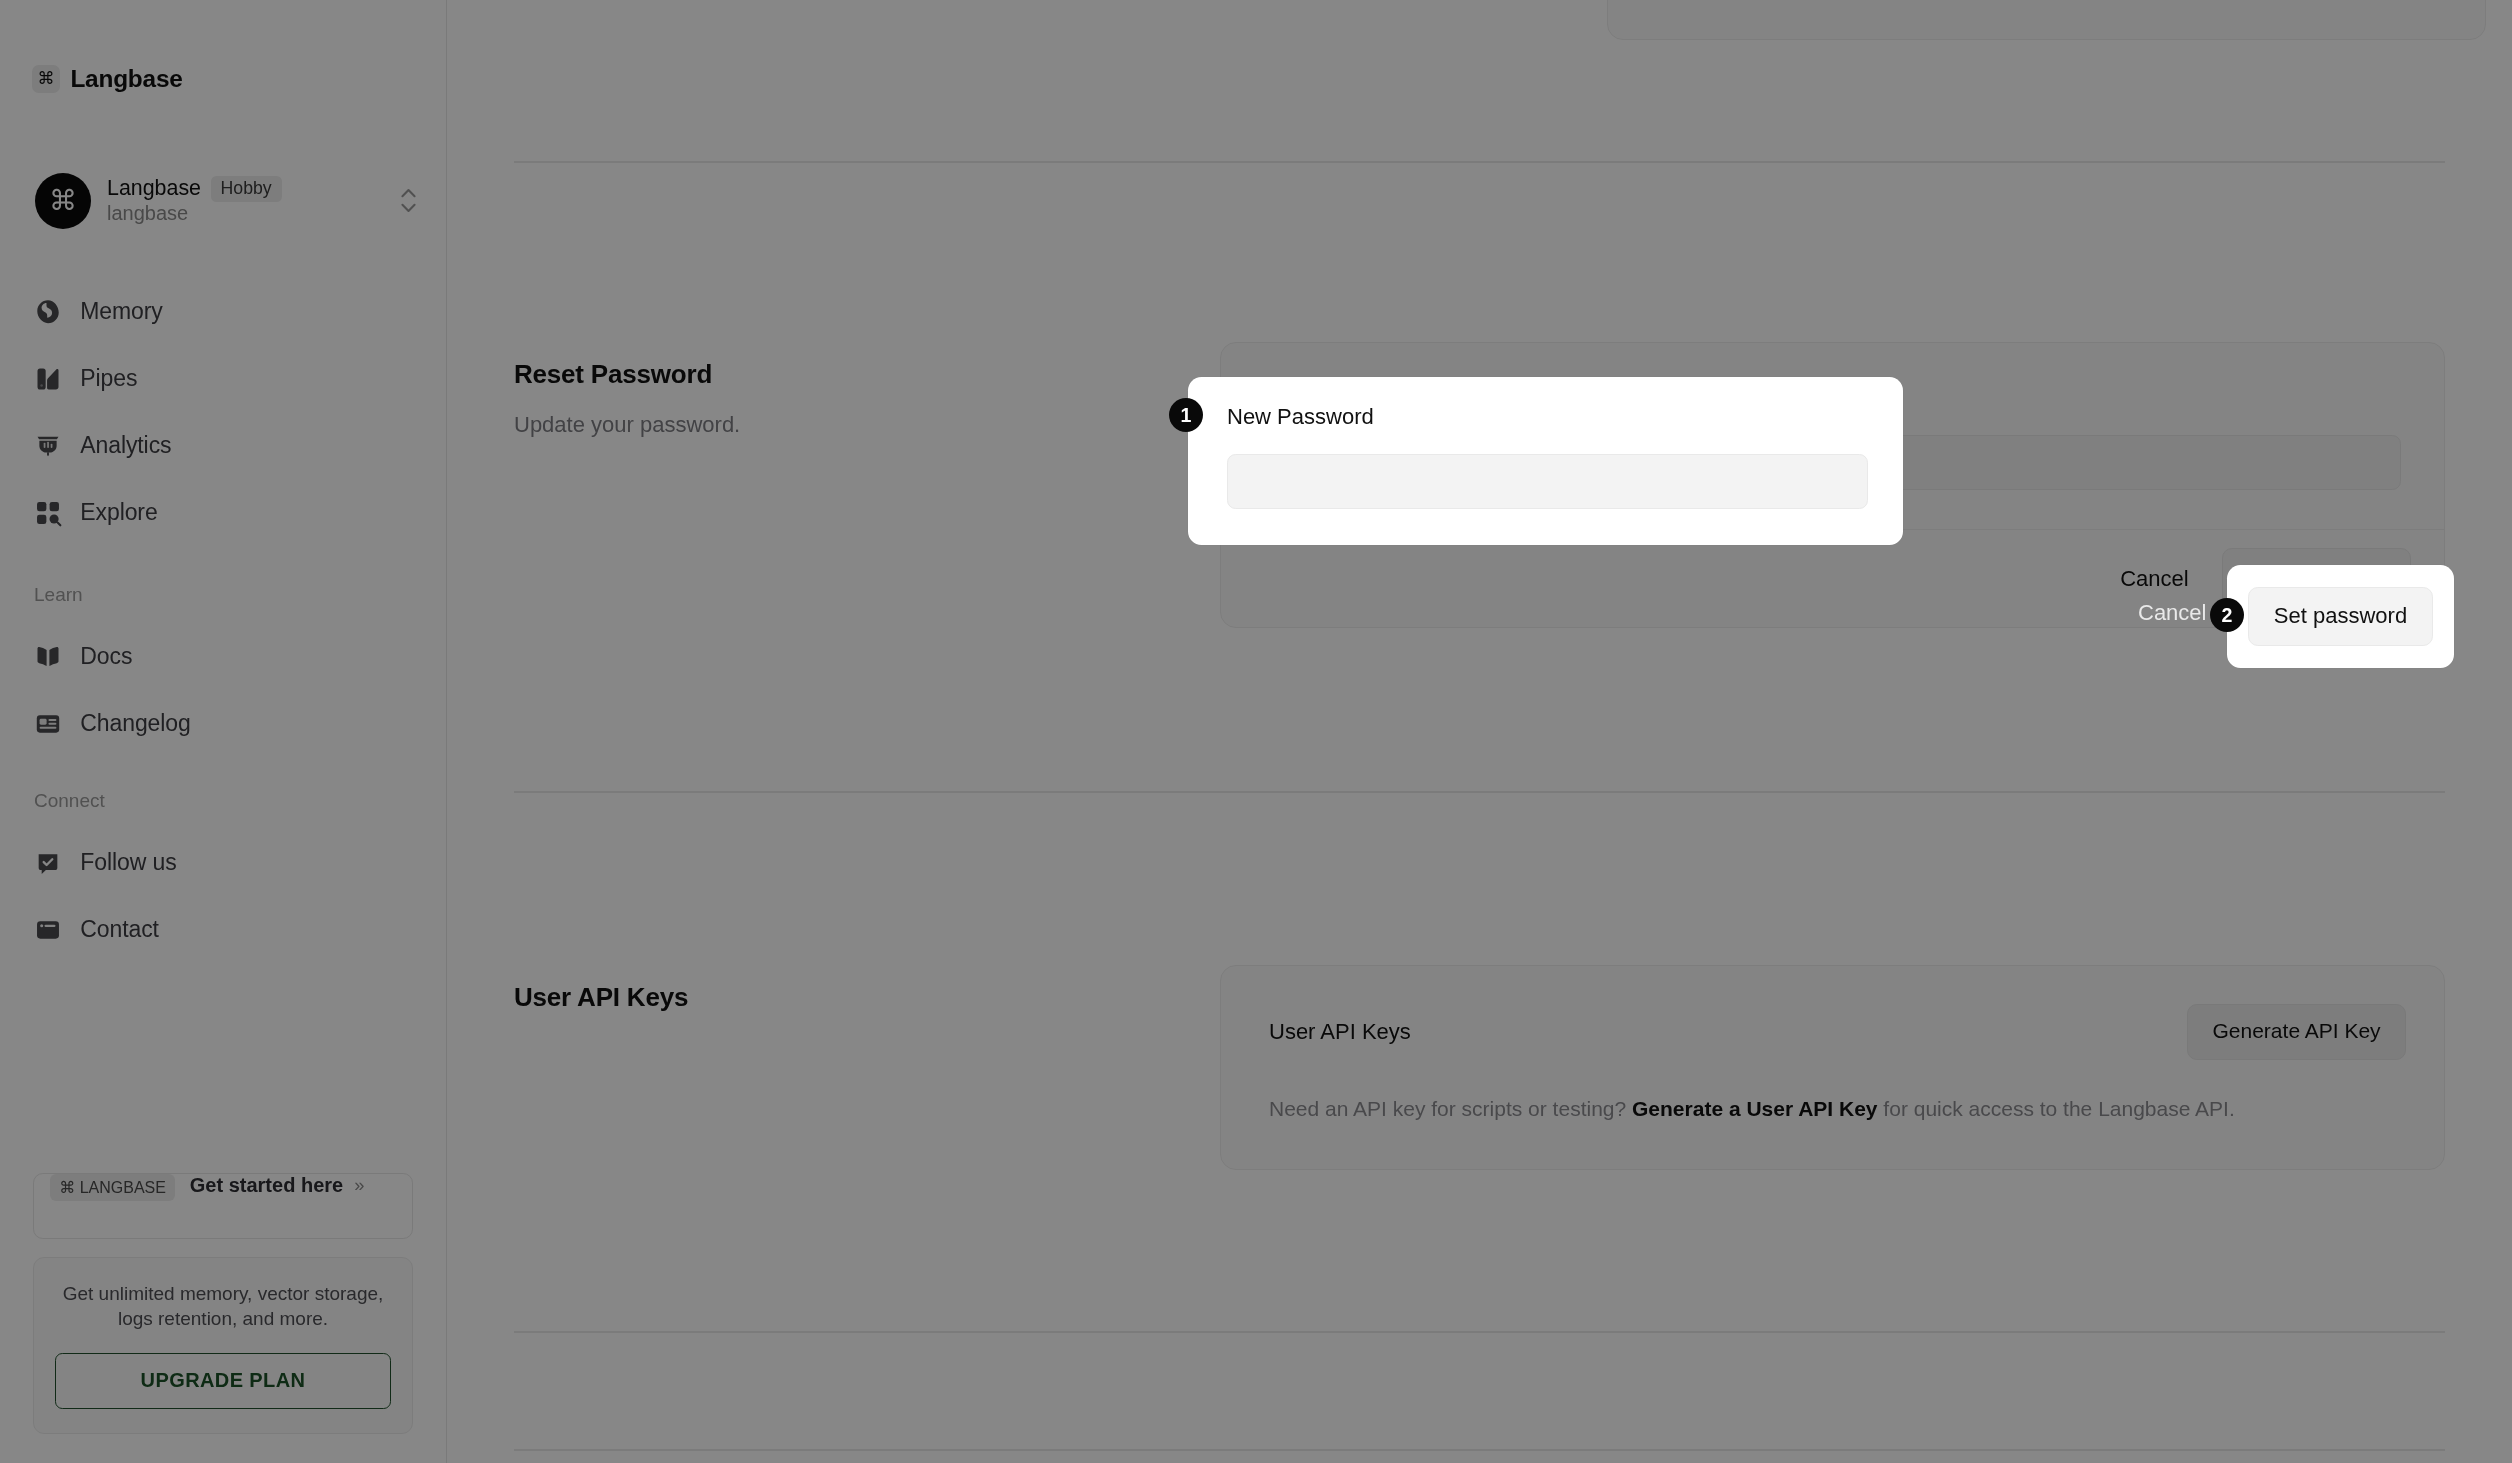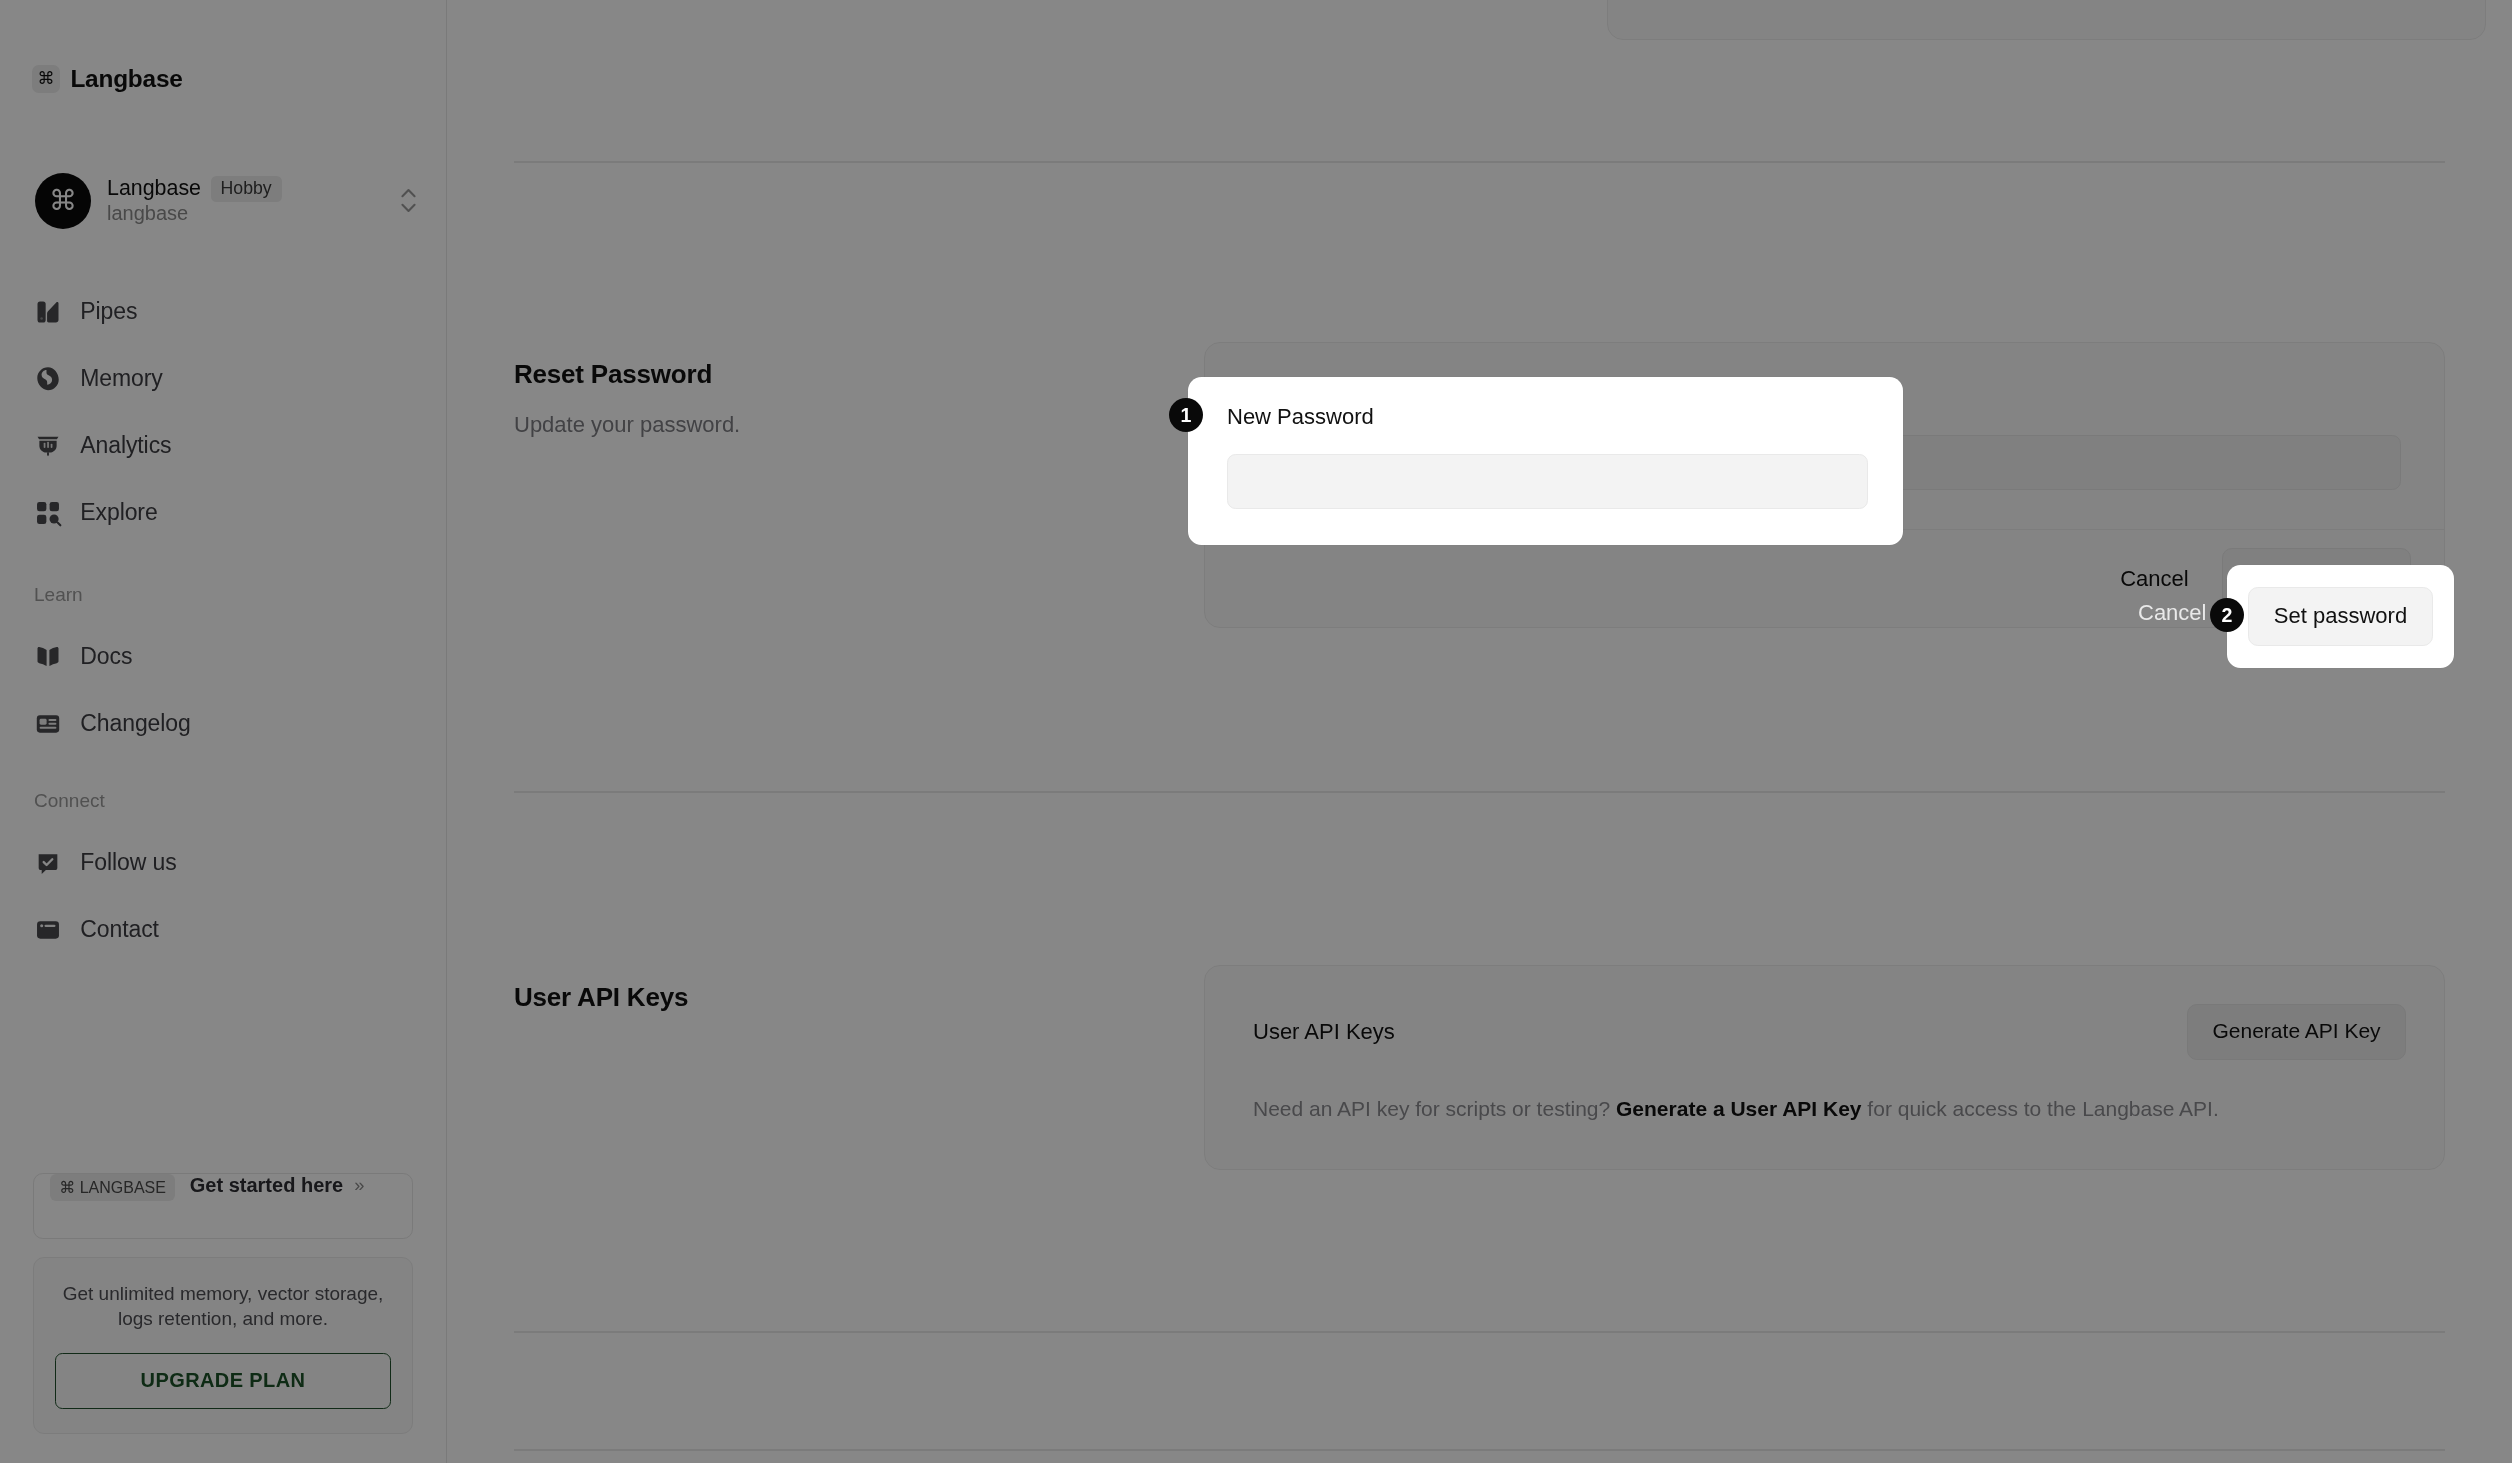--- a/index.html
+++ b/index.html
@@ -238,20 +238,21 @@
   .divider.d2 { top: 791px; }
   .divider.d3 { top: 1331px; }
   .divider.d4 { top: 1449px; }
 
   
   .section {
     position: absolute;
     left: 67px;
     right: 67px;
     display: flex;
+    gap: 16px;
   }
   .section.reset { top: 342px; }
   .section.apikeys { top: 965px; }
 
   .sec-left { width: 690px; flex: 0 0 690px; padding-top: 17px; }
   .sec-title {
     font-size: 26px;
     font-weight: 700;
     color: #111;
     letter-spacing: -0.2px;
@@ -439,35 +440,35 @@
       </span>
     </div>
 
     <nav class="nav">
 
       <div class="nav-group">
 
         <div class="nav-item">
           <span class="nav-icon">
             <svg viewBox="0 0 24 24" fill="currentColor">
+              <path d="M12 2C6.9 2 2.8 6.1 2.8 11.2S6.9 21.6 12 21.6s9.2-4.1 9.2-9.2S17.1 2 12 2zm-1.3 4.4c0 1.6 1.1 2.1 2.2 2.7 1.3 .7 2.6 1.5 2.6 3.6 0 2.3-1.9 4.2-4.2 4.2v-2.2c0-1.6-1.1-2.1-2.2-2.7-1.3-.7-2.6-1.5-2.6-3.6 0-2.3 1.9-4.2 4.2-4.2z"></path>
+            </svg>
+          </span>
+          <span class="nav-label">Memory</span>
+        </div>
+
+        <div class="nav-item">
+          <span class="nav-icon">
+            <svg viewBox="0 0 24 24" fill="currentColor">
               <rect x="3" y="3" width="7" height="18" rx="2.2"></rect>
               <circle cx="6.5" cy="17.5" r="1.1" fill="#8b8b8e"></circle>
               <path d="M12.6 21h6.2c1.2 0 2.2-1 2.2-2.2V4.6c0-1 -1.2-1.5 -1.9-0.8L12 11.3c-0.5 .5 -0.8 1.2 -0.8 1.9v6.6c0 .7 .6 1.2 1.4 1.2z"></path>
             </svg>
           </span>
           <span class="nav-label">Pipes</span>
-        </div>
-
-        <div class="nav-item">
-          <span class="nav-icon">
-            <svg viewBox="0 0 24 24" fill="currentColor">
-              <path d="M12 2C6.9 2 2.8 6.1 2.8 11.2S6.9 21.6 12 21.6s9.2-4.1 9.2-9.2S17.1 2 12 2zm-1.3 4.4c0 1.6 1.1 2.1 2.2 2.7 1.3 .7 2.6 1.5 2.6 3.6 0 2.3-1.9 4.2-4.2 4.2v-2.2c0-1.6-1.1-2.1-2.2-2.7-1.3-.7-2.6-1.5-2.6-3.6 0-2.3 1.9-4.2 4.2-4.2z"></path>
-            </svg>
-          </span>
-          <span class="nav-label">Memory</span>
         </div>
 
         <div class="nav-item">
           <span class="nav-icon">
             <svg viewBox="0 0 24 24" fill="currentColor">
               <path d="M3 4h18l-1.4 2.2H4.4z"></path>
               <path d="M4.6 7.4h14.8v4.3c0 3.2-2.6 5.8-5.8 5.8h-3.2c-3.2 0-5.8-2.6-5.8-5.8z"></path>
               <rect x="8.3" y="9.2" width="1.5" height="4.6" rx="0.7" fill="#fff" opacity=".85"></rect>
               <rect x="11.3" y="8.4" width="1.5" height="5.4" rx="0.7" fill="#fff" opacity=".85"></rect>
               <rect x="14.3" y="10" width="1.5" height="3.8" rx="0.7" fill="#fff" opacity=".85"></rect>

